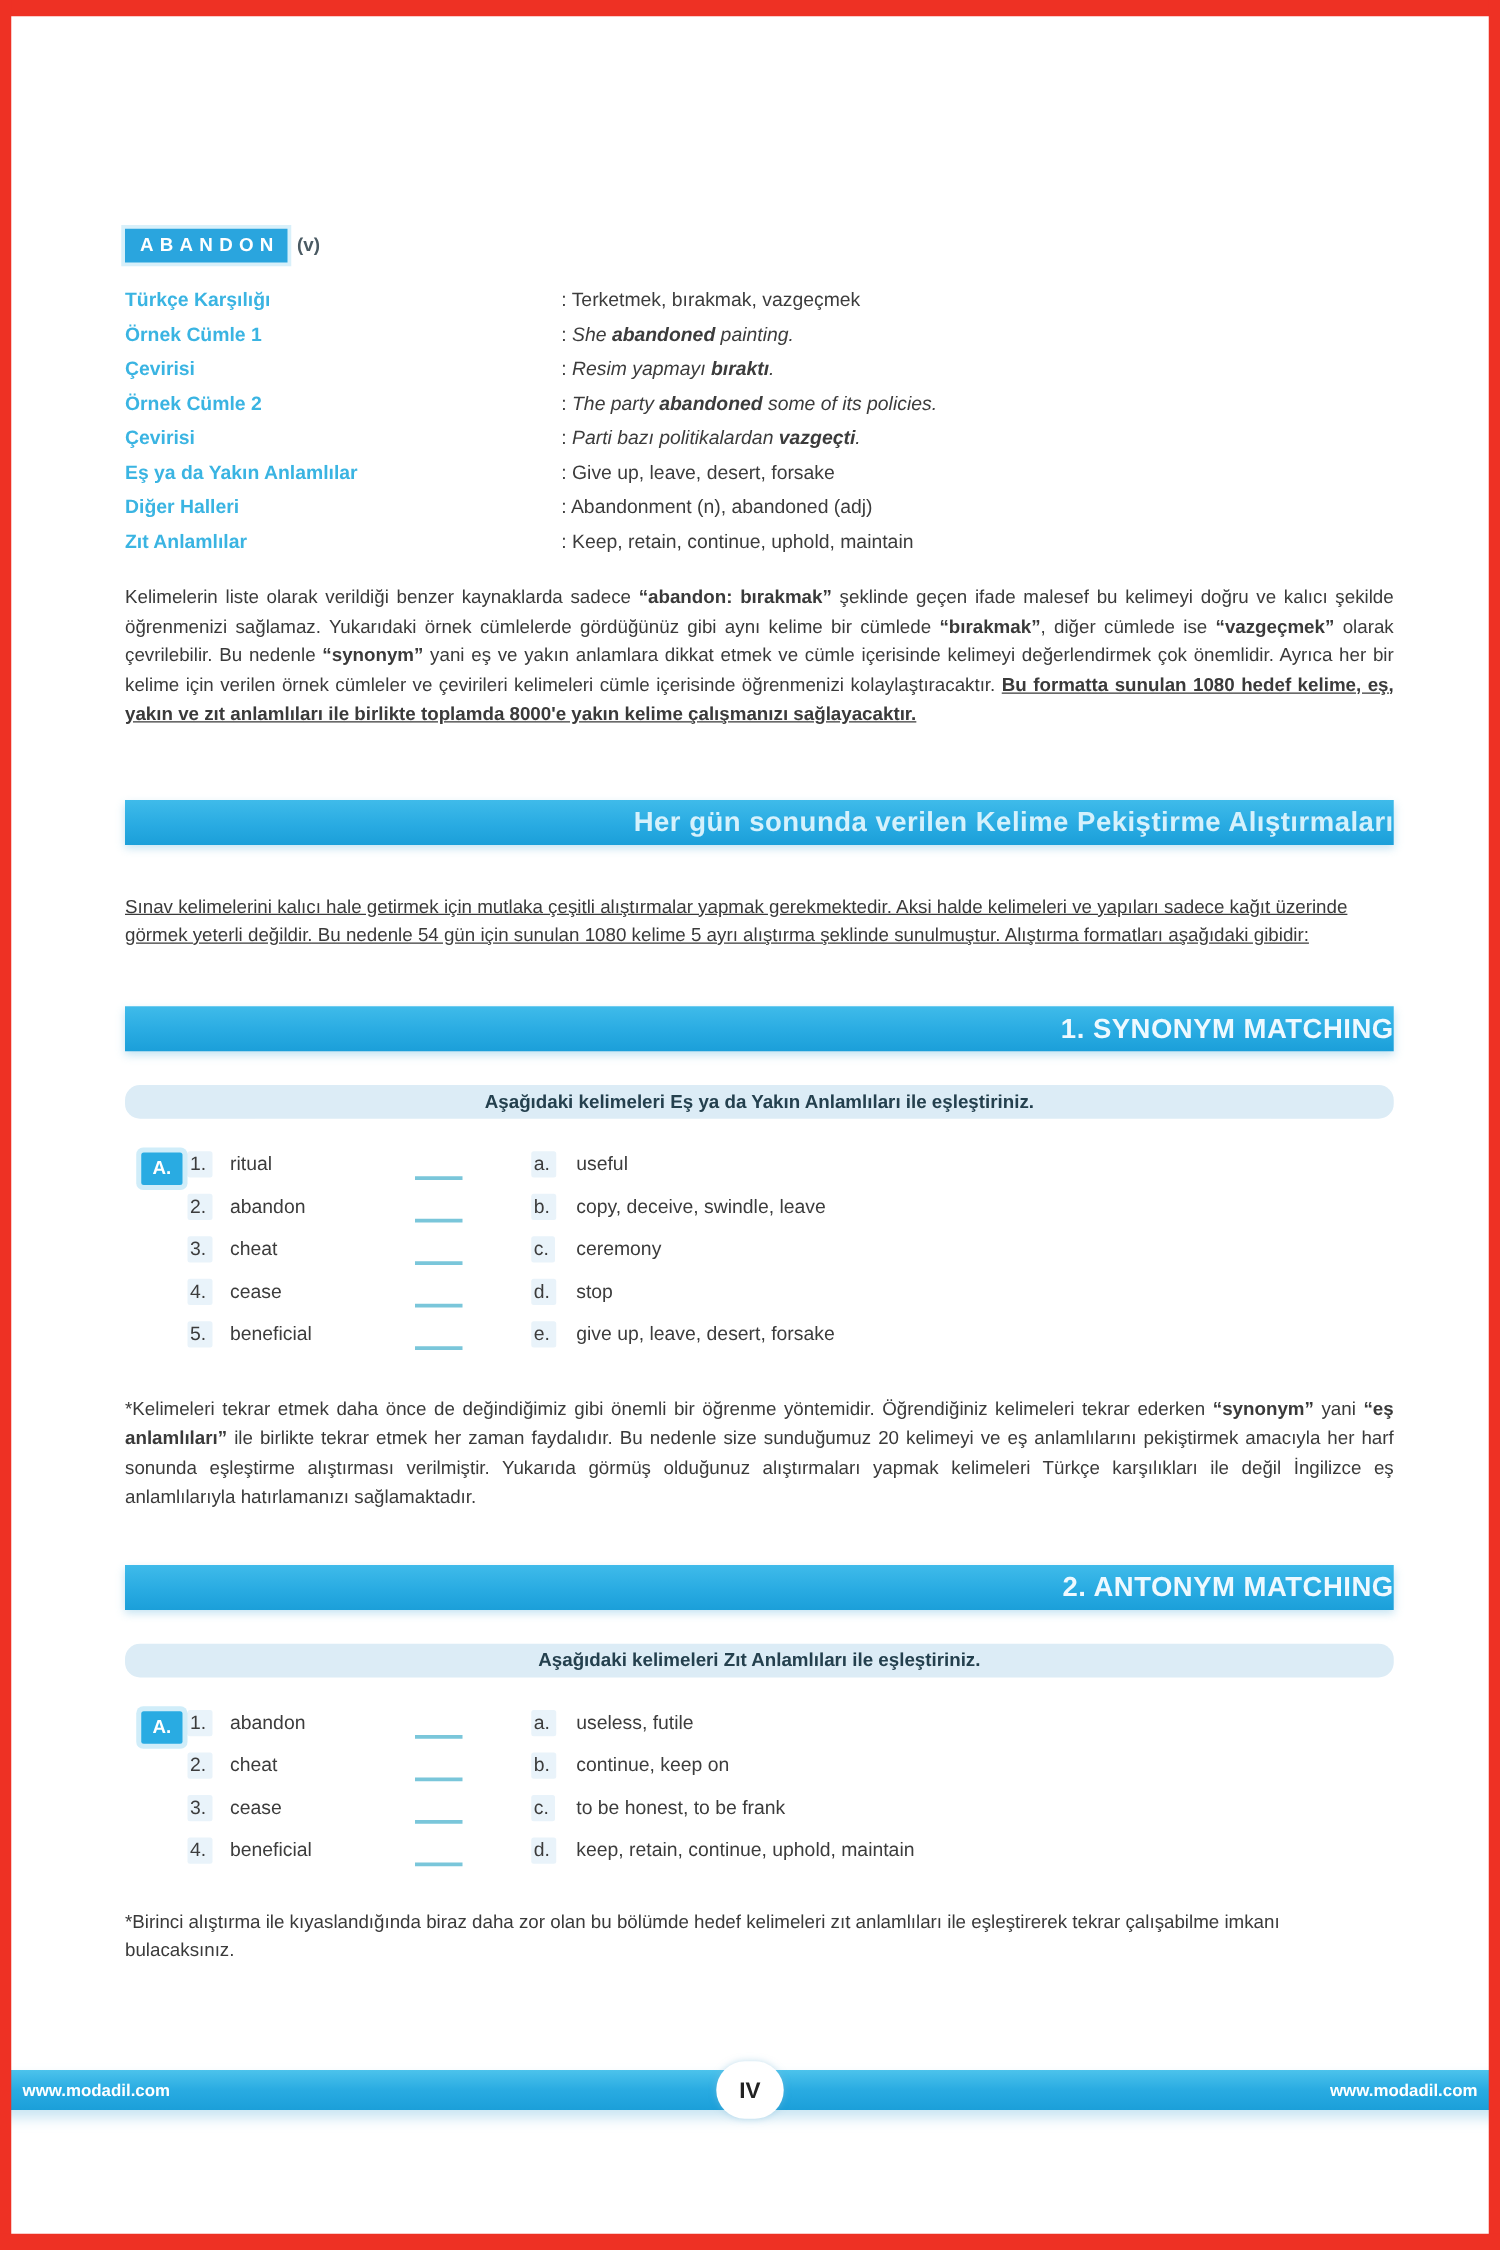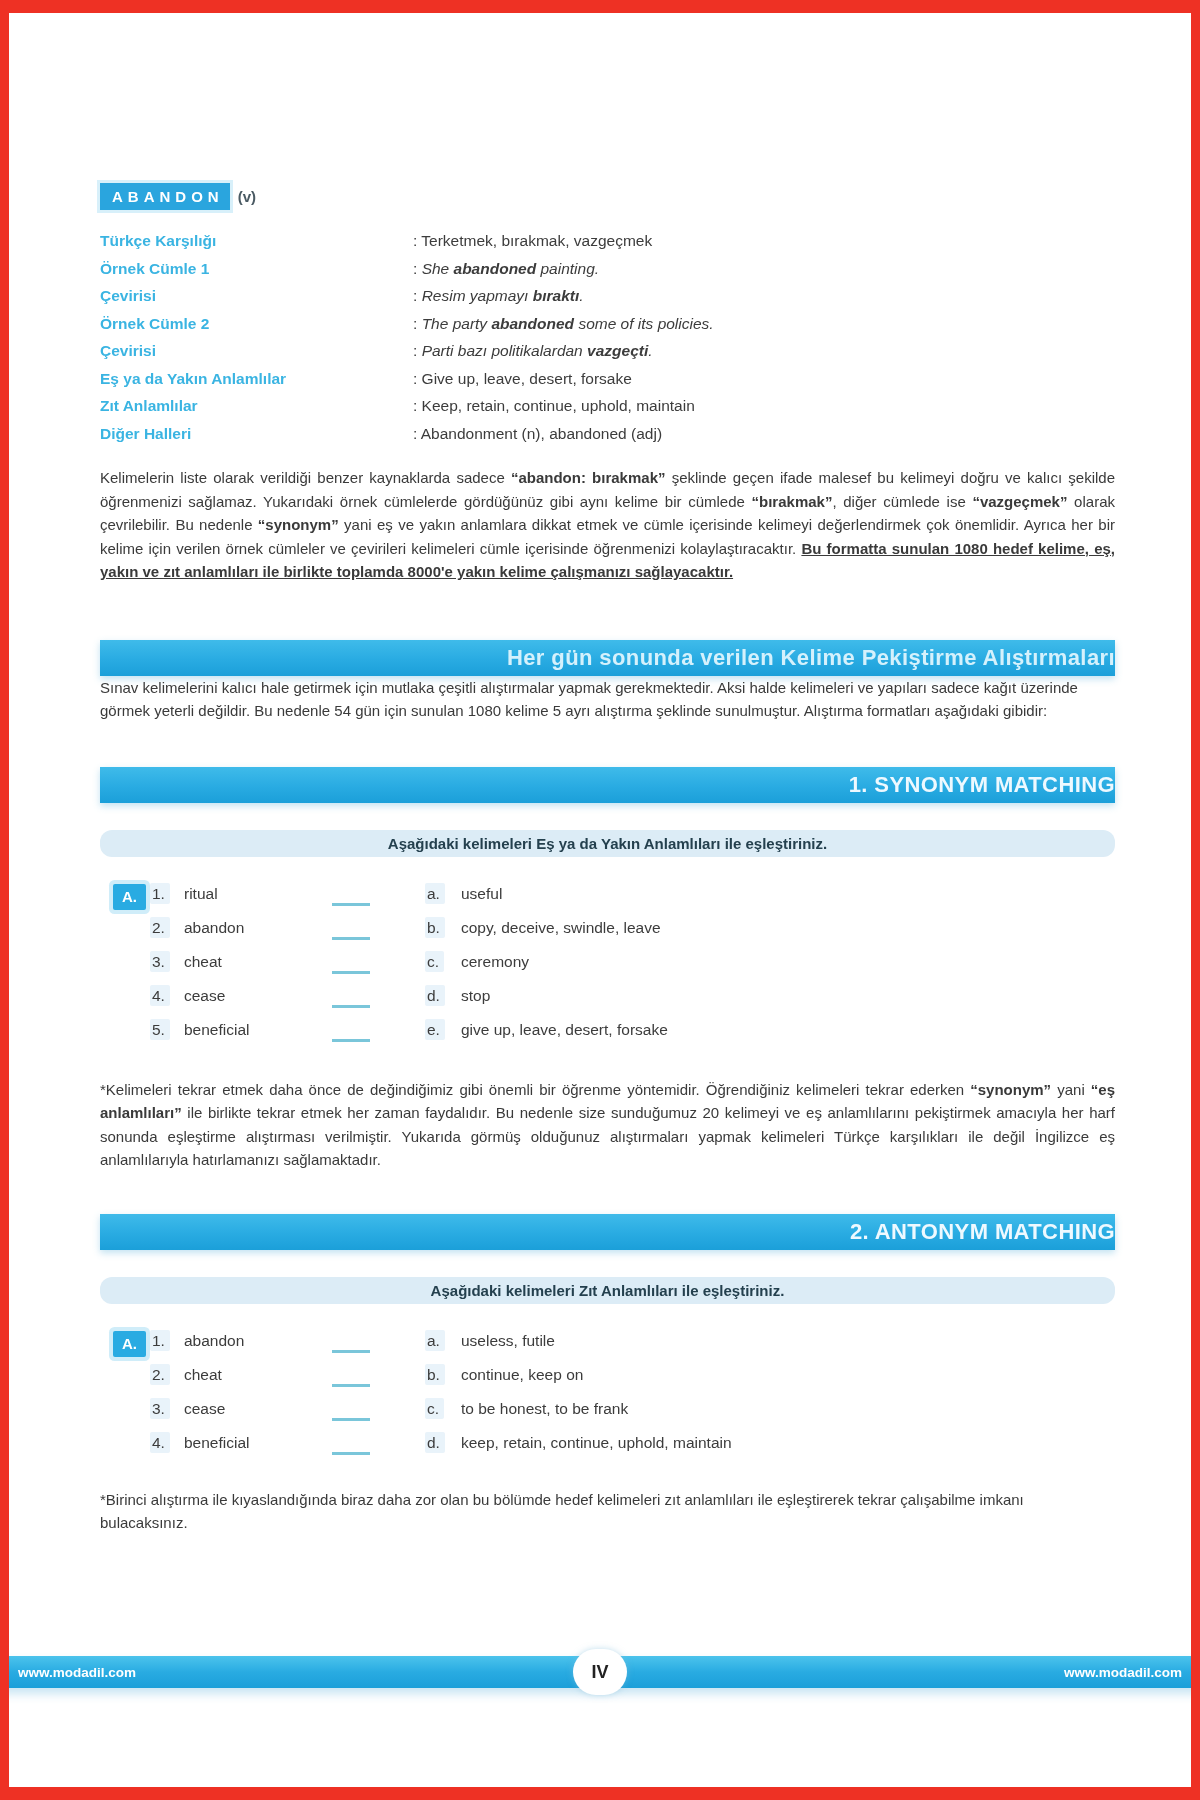--- a/index.html
+++ b/index.html
@@ -24,27 +24,27 @@
   
   .entry-head{margin-top:183px;display:flex;align-items:center;gap:8px;}
   .word-tag{
     display:inline-block;background:var(--tag-bg,#2aa5de);color:#ffffff;
     font-weight:bold;font-size:15px;letter-spacing:5px;
     padding:5px 6px 5px 12px;box-shadow:0 0 0 3px rgba(41,171,226,.18);
   }
   .word-pos{color:#4a5a63;font-size:15px;font-weight:bold;}
 
   .def-list{margin-top:17px;}
-  .def-row{display:flex;line-height:27.5px;font-size:15.5px;}
+  .def-row{display:flex;line-height:27.5px;font-size:15.5px;gap:36px;}
   .def-label{width:313px;flex:0 0 313px;color:var(--label-cyan,#3ab4e2);font-weight:bold;}
   .def-value{flex:1;color:#3c3c3c;}
 
   .para{font-size:15px;line-height:23.5px;color:var(--body-text,#3a3a3a);}
   .p1{margin-top:19px;text-align:justify;}
-  .p2{}
+  .p2{margin-top:38px;text-decoration:underline;}
   .note{margin-top:25px;text-align:justify;}
   .note2{margin-top:22px;text-align:left;}
   .b{font-weight:bold;}
   .i{font-style:italic;}
   .u{text-decoration:underline;}
 
   .banner{
     margin-top:56px;height:36px;
     background:linear-gradient(180deg,#3fbbea 0%, var(--accent,#29abe2) 55%, #1b9fd9 100%);
     display:flex;align-items:center;justify-content:flex-end;
@@ -132,26 +132,26 @@
       </div>
       <div class="def-row">
         <div class="def-label">Çevirisi</div>
         <div class="def-value"><span>: </span><span class="i">Parti bazı politikalardan </span><span class="b i">vazgeçti</span><span class="i">.</span></div>
       </div>
       <div class="def-row">
         <div class="def-label">Eş ya da Yakın Anlamlılar</div>
         <div class="def-value"><span>: Give up, leave, desert, forsake</span></div>
       </div>
       <div class="def-row">
+        <div class="def-label">Diğer Halleri</div>
+        <div class="def-value"><span>: Abandonment (n), abandoned (adj)</span></div>
+      </div>
+      <div class="def-row">
         <div class="def-label">Zıt Anlamlılar</div>
         <div class="def-value"><span>: Keep, retain, continue, uphold, maintain</span></div>
-      </div>
-      <div class="def-row">
-        <div class="def-label">Diğer Halleri</div>
-        <div class="def-value"><span>: Abandonment (n), abandoned (adj)</span></div>
       </div>
     </div>
 
     <div class="para p1"><span>Kelimelerin liste olarak verildiği benzer kaynaklarda sadece </span><span class="b">“abandon: bırakmak”</span><span> şeklinde geçen ifade malesef bu kelimeyi doğru ve kalıcı şekilde öğrenmenizi sağlamaz. Yukarıdaki örnek cümlelerde gördüğünüz gibi aynı kelime bir cümlede </span><span class="b">“bırakmak”</span><span>, diğer cümlede ise </span><span class="b">“vazgeçmek”</span><span> olarak çevrilebilir. Bu nedenle </span><span class="b">“synonym”</span><span> yani eş ve yakın anlamlara dikkat etmek ve cümle içerisinde kelimeyi değerlendirmek çok önemlidir. Ayrıca her bir kelime için verilen örnek cümleler ve çevirileri kelimeleri cümle içerisinde öğrenmenizi kolaylaştıracaktır. </span><span class="b u">Bu formatta sunulan 1080 hedef kelime, eş, yakın ve zıt anlamlıları ile birlikte toplamda 8000'e yakın kelime çalışmanızı sağlayacaktır.</span></div>
 
     <div class="banner banner-main">
       <span>Her gün sonunda verilen Kelime Pekiştirme Alıştırmaları</span>
     </div>
 
     <div class="para p2"><span>Sınav kelimelerini kalıcı hale getirmek için mutlaka çeşitli alıştırmalar yapmak gerekmektedir. Aksi halde kelimeleri ve yapıları sadece kağıt üzerinde görmek yeterli değildir. Bu nedenle 54 gün için sunulan 1080 kelime 5 ayrı alıştırma şeklinde sunulmuştur. Alıştırma formatları aşağıdaki gibidir:</span></div>

